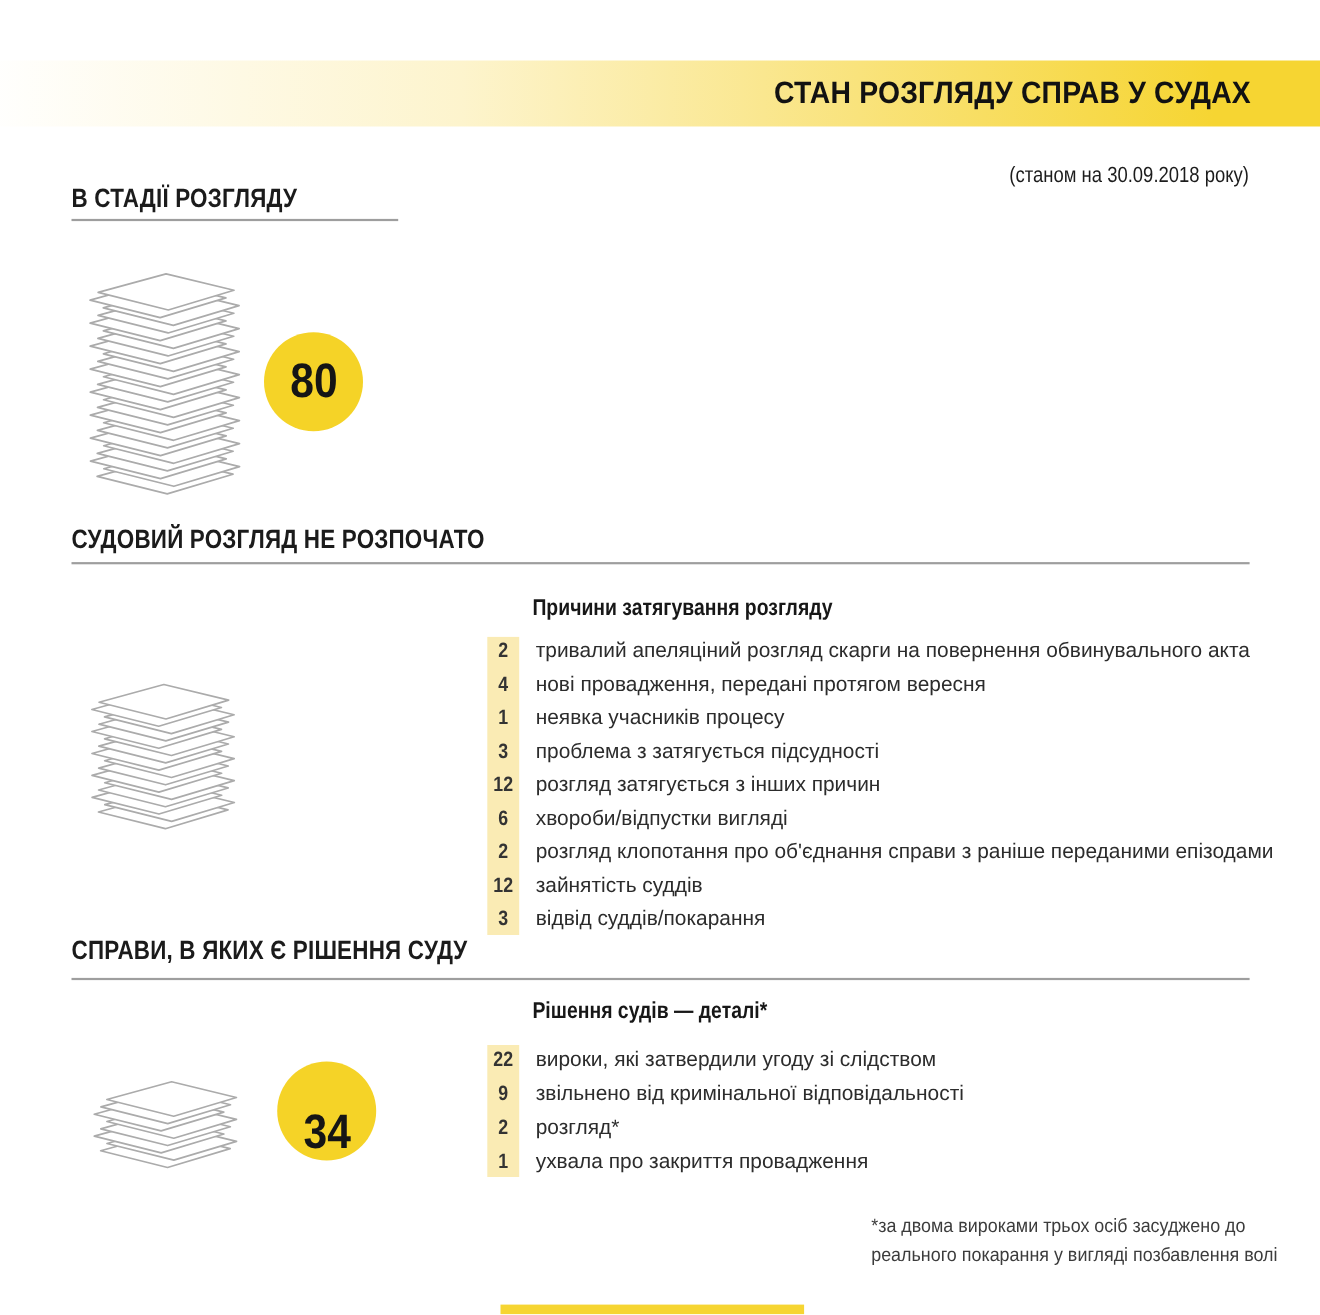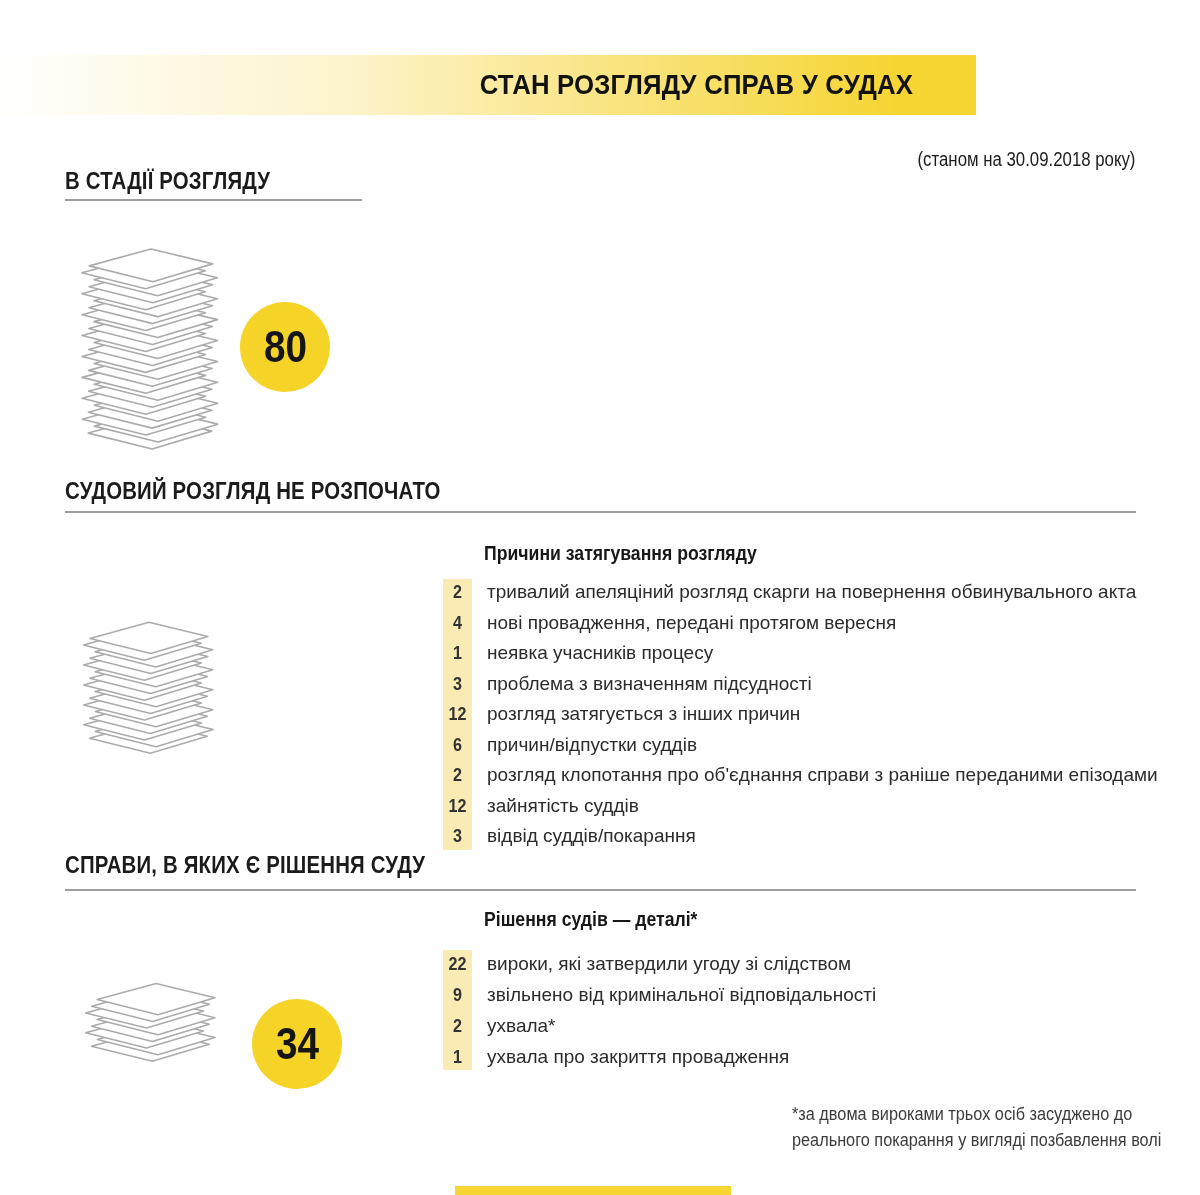--- a/index.html
+++ b/index.html
@@ -2,21 +2,21 @@
 <html><head>
 <meta charset="utf-8">
 <style>
   * { margin:0; padding:0; box-sizing:border-box; }
   html,body { background:#ffffff; }
   body { font-family:"Liberation Sans", sans-serif; color:#1c1c1c; }
   .page { position:relative; width:1200px; height:1195px; background:#ffffff; overflow:hidden; }
 
   
   .header-bar {
-    position:absolute; left:0; top:55px; width:976px; height:60px;
+    position:absolute; left:0; top:55px; width:1200px; height:60px;
     background:linear-gradient(90deg, rgba(255,253,244,0.2) 0%, #fdf4cd 35%, #f9e37c 65%, #f6d532 92%, #f6d532 100%);
     display:flex; align-items:center; justify-content:flex-end;
     padding-right:63px;
   }
   .header-title {
     font-size:28px; font-weight:bold; color:#121212; white-space:nowrap;
     transform:scaleX(0.92); transform-origin:100% 50%; letter-spacing:0.2px;
   }
   .date-note {
     position:absolute; right:65px; top:148px; font-size:20px; color:#1c1c1c;
@@ -43,21 +43,21 @@
   .stack.s3 { left:82px;  top:972px; width:152px; height:96px; }
   .stack svg { width:100%; height:100%; }
 
   
   .count-circle {
     position:absolute; width:90px; height:90px; border-radius:50%;
     background:#f5d327; display:flex; align-items:center; justify-content:center;
   }
   .count-circle.c1 { left:240px; top:302px; }
   .count-circle.c2 { left:252px; top:645px; }
-  .count-circle.c3 { left:252px; top:999px; }
+  .count-circle.c3 { left:252px; top:965px;align-items:flex-end; }
   .count-circle span {
     font-size:44px; font-weight:bold; color:#151515;
     transform:scaleX(0.88); transform-origin:50% 50%;
   }
 
   
   .list-title {
     position:absolute; left:484px; font-size:21px; font-weight:bold; color:#171717;
     white-space:nowrap; transform:scaleX(0.84); transform-origin:0 50%;
   }
@@ -164,29 +164,29 @@
       <div class="list-row">
         <span class="row-num">4</span>
         <span class="row-label">нові провадження, передані протягом вересня</span>
       </div>
       <div class="list-row">
         <span class="row-num">1</span>
         <span class="row-label">неявка учасників процесу</span>
       </div>
       <div class="list-row">
         <span class="row-num">3</span>
-        <span class="row-label">проблема з визначенням підсудності</span>
+        <span class="row-label">проблема з затягується підсудності</span>
       </div>
       <div class="list-row">
         <span class="row-num">12</span>
         <span class="row-label">розгляд затягується з інших причин</span>
       </div>
       <div class="list-row">
         <span class="row-num">6</span>
-        <span class="row-label">причин/відпустки суддів</span>
+        <span class="row-label">хвороби/відпустки вигляді</span>
       </div>
       <div class="list-row">
         <span class="row-num">2</span>
         <span class="row-label">розгляд клопотання про об'єднання справи з раніше переданими епізодами</span>
       </div>
       <div class="list-row">
         <span class="row-num">12</span>
         <span class="row-label">зайнятість суддів</span>
       </div>
       <div class="list-row">
@@ -215,21 +215,21 @@
       <div class="list-row">
         <span class="row-num">22</span>
         <span class="row-label">вироки, які затвердили угоду зі слідством</span>
       </div>
       <div class="list-row">
         <span class="row-num">9</span>
         <span class="row-label">звільнено від кримінальної відповідальності</span>
       </div>
       <div class="list-row">
         <span class="row-num">2</span>
-        <span class="row-label">ухвала*</span>
+        <span class="row-label">розгляд*</span>
       </div>
       <div class="list-row">
         <span class="row-num">1</span>
         <span class="row-label">ухвала про закриття провадження</span>
       </div>
     </div>
 
   <div class="footnote">
     <div>*за двома вироками трьох осіб засуджено до</div>
     <div>реального покарання у вигляді позбавлення волі</div>

